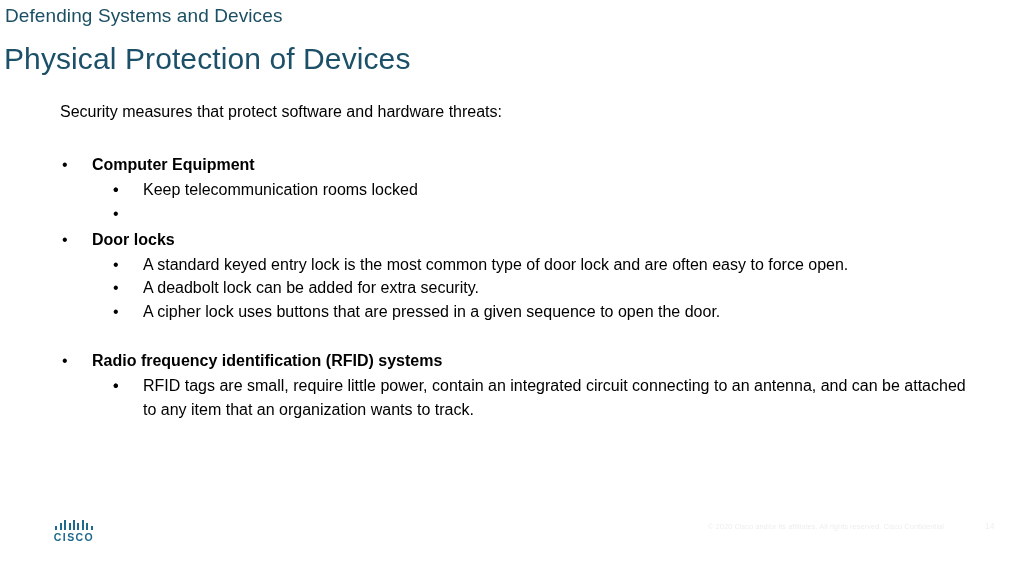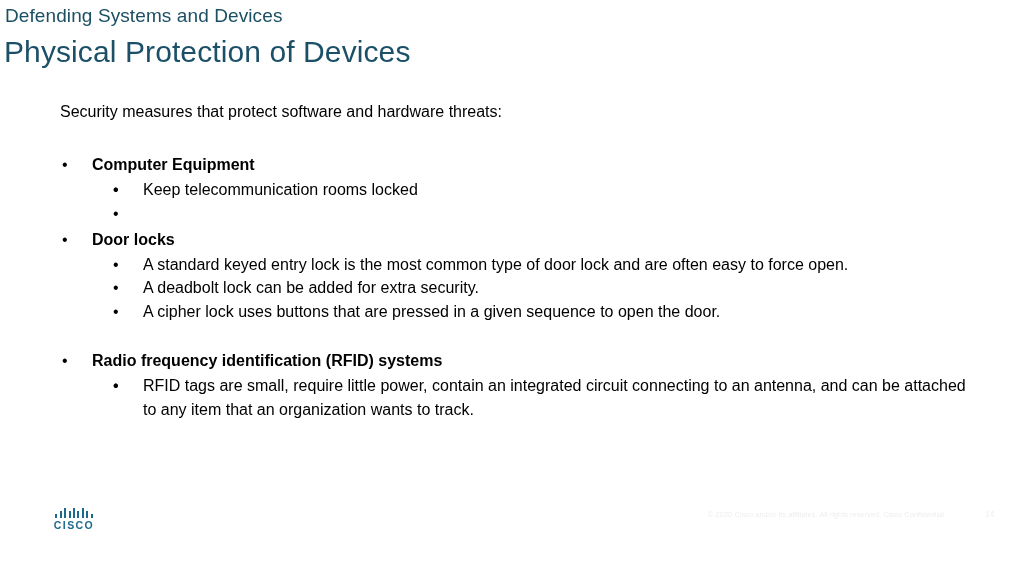--- a/index.html
+++ b/index.html
@@ -27,21 +27,21 @@
     font-size: 19px;
     line-height: 22px;
     color: #1b4f63;
     letter-spacing: 0.1px;
     white-space: nowrap;
   }
 
   .slide-title {
     position: absolute;
     left: 4px;
-    top: 33px;
+    top: 40px;
     font-size: 30px;
     line-height: 38px;
     color: #1b5068;
     letter-spacing: 0.1px;
     white-space: nowrap;
   }
 
   
   .body {
     position: absolute;
@@ -96,21 +96,21 @@
     line-height: 23.5px;
   }
 
   .spacer-sm { height: 16px; }
 
   
   .footer {
     position: absolute;
     left: 0;
     right: 0;
-    bottom: 16px;
+    bottom: 4px;
     height: 56px;
   }
 
   .cisco-logo {
     position: absolute;
     left: 46px;
     top: 3px;
     width: 56px;
   }
   .cisco-bars {

